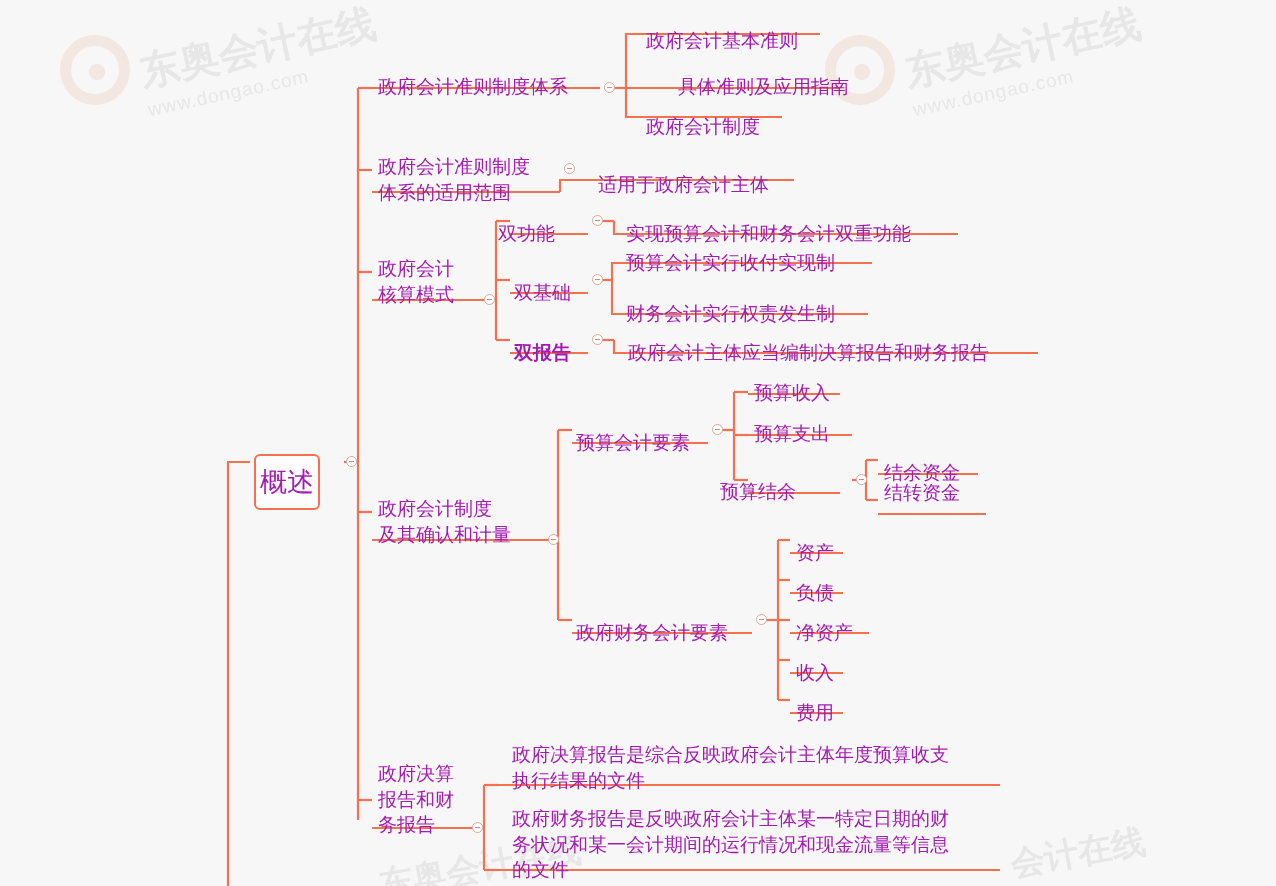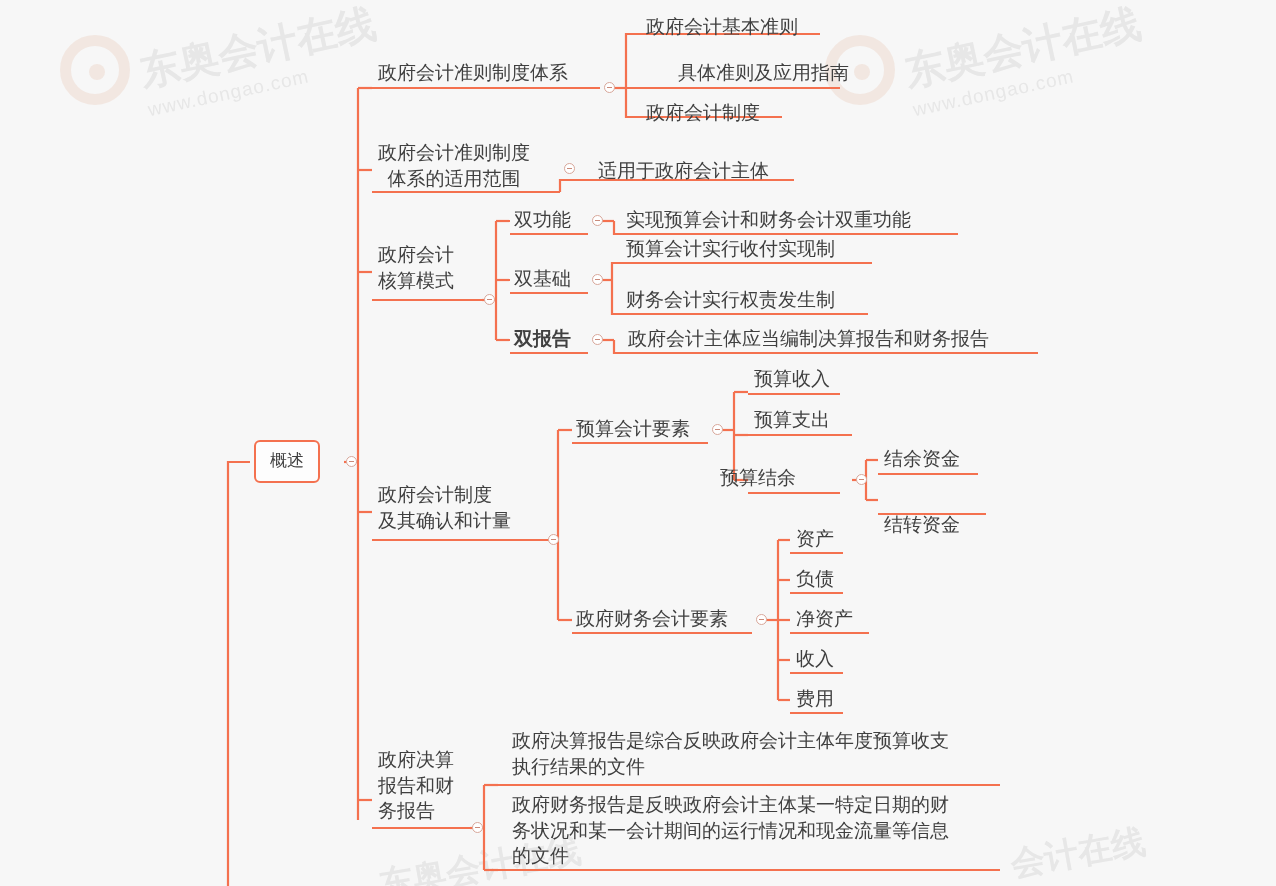--- a/index.html
+++ b/index.html
@@ -8,33 +8,34 @@
     background:#f7f7f7;
     font-family:"Liberation Sans","DejaVu Sans",sans-serif;
     overflow:hidden;
     position:relative;
   }
   #canvas{position:absolute;left:0;top:0;width:1276px;height:886px;}
   svg.lines{position:absolute;left:0;top:0;width:1276px;height:886px;pointer-events:none;}
 
   .node{
     position:absolute;
-    color:#404040;
+    color:#a21caf;
     font-size:19px;
     line-height:1.35;
     white-space:pre;
     padding:2px 6px 4px 6px;
     box-sizing:border-box;
+    margin-top:14px;
   }
   .root{
     border:2px solid #f4714f;
     border-radius:6px;
     background:#fdfdfd;
-    padding:8px 14px;
-    font-size:17px;
+    padding:8px 4px;
+    font-size:27px;
   }
   .collapse{
     position:absolute;
     width:11px;height:11px;
     border:1px solid #d8a79a;
     border-radius:50%;
     background:#fff;
     box-sizing:border-box;
   }
   .collapse:after{
@@ -177,30 +178,30 @@
 
   <div class="node root" style="left:254px;top:440px;">概述</div>
   <div class="collapse" style="left:346px;top:456px;"></div>
 
   <div class="node" style="left:372px;top:58px;">政府会计准则制度体系</div>
   <div class="collapse" style="left:604px;top:82px;"></div>
   <div class="node" style="left:640px;top:12px;">政府会计基本准则</div>
   <div class="node" style="left:672px;top:58px;">具体准则及应用指南</div>
   <div class="node" style="left:640px;top:98px;">政府会计制度</div>
 
-  <div class="node" style="left:372px;top:138px;text-align:center;">政府会计准则制度
+  <div class="node" style="left:372px;top:138px;">政府会计准则制度
 体系的适用范围</div>
   <div class="collapse" style="left:564px;top:163px;"></div>
   <div class="node" style="left:592px;top:156px;">适用于政府会计主体</div>
 
   <div class="node" style="left:372px;top:240px;">政府会计
 核算模式</div>
   <div class="collapse" style="left:484px;top:294px;"></div>
 
-  <div class="node" style="left:508px;top:205px;">双功能</div>
+  <div class="node" style="left:492px;top:205px;">双功能</div>
   <div class="collapse" style="left:592px;top:215px;"></div>
   <div class="node" style="left:620px;top:205px;">实现预算会计和财务会计双重功能</div>
 
   <div class="node" style="left:508px;top:264px;">双基础</div>
   <div class="collapse" style="left:592px;top:274px;"></div>
   <div class="node" style="left:620px;top:285px;">财务会计实行权责发生制</div>
   <div class="node" style="left:620px;top:234px;">预算会计实行收付实现制</div>
 
   <div class="node" style="left:508px;top:324px;font-weight:bold;">双报告</div>
   <div class="collapse" style="left:592px;top:334px;"></div>
@@ -210,21 +211,21 @@
 及其确认和计量</div>
   <div class="collapse" style="left:548px;top:534px;"></div>
 
   <div class="node" style="left:570px;top:414px;">预算会计要素</div>
   <div class="collapse" style="left:712px;top:424px;"></div>
   <div class="node" style="left:748px;top:364px;">预算收入</div>
   <div class="node" style="left:748px;top:405px;">预算支出</div>
   <div class="node" style="left:714px;top:463px;">预算结余</div>
   <div class="collapse" style="left:856px;top:474px;"></div>
   <div class="node" style="left:878px;top:444px;">结余资金</div>
-  <div class="node" style="left:878px;top:512px;font-family:Liberation Mono, monospace;">结转资金</div>
+  <div class="node" style="left:878px;top:464px;">结转资金</div>
 
   <div class="node" style="left:570px;top:604px;">政府财务会计要素</div>
   <div class="collapse" style="left:756px;top:614px;"></div>
   <div class="node" style="left:790px;top:524px;">资产</div>
   <div class="node" style="left:790px;top:564px;">负债</div>
   <div class="node" style="left:790px;top:604px;">净资产</div>
   <div class="node" style="left:790px;top:644px;">收入</div>
   <div class="node" style="left:790px;top:684px;">费用</div>
 
   <div class="node" style="left:372px;top:745px;">政府决算

